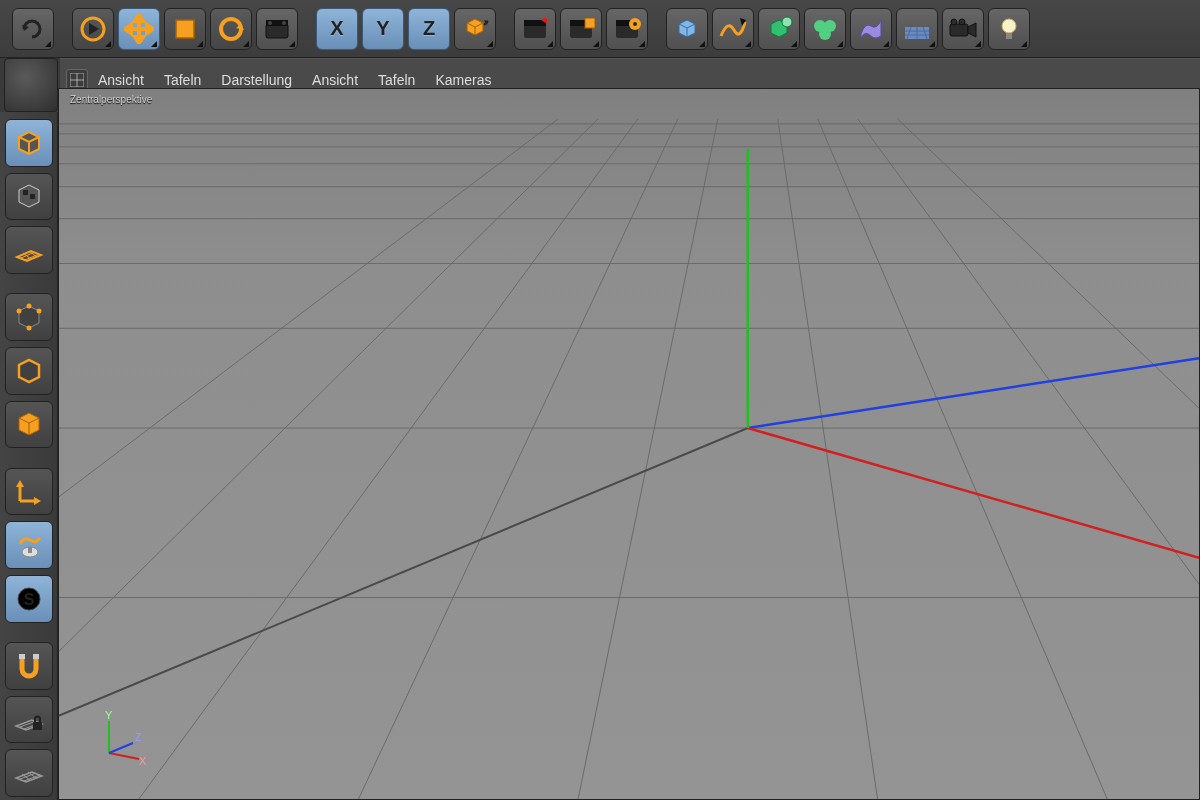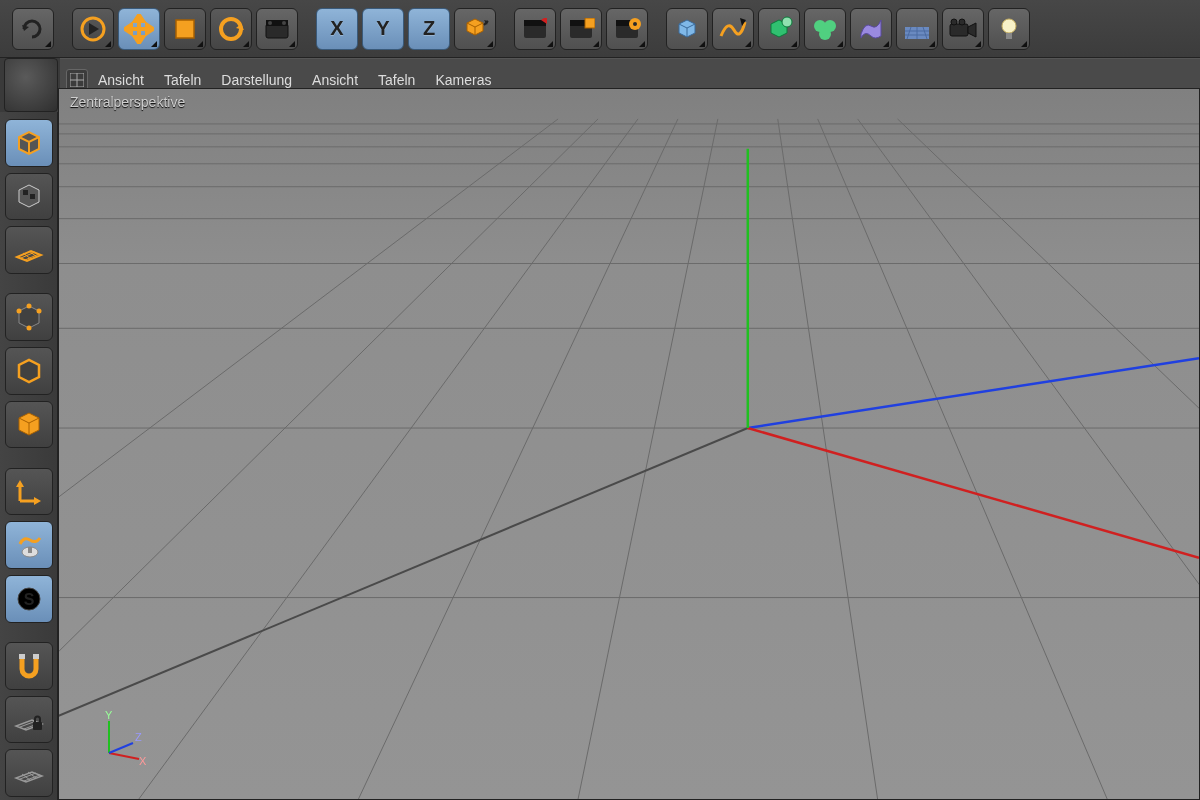--- a/index.html
+++ b/index.html
@@ -30,21 +30,21 @@
   
   .view-menubar {
     position:absolute; left:60px; top:58px; right:0; height:44px;
     background:#4a4a4a; border-top:1px solid #555; border-bottom:1px solid #2a2a2a;
     display:flex; align-items:center; color:#ddd; font-size:14px;
     padding-left:6px;
   }
   .gridglyph { width:22px; height:22px; margin-right:10px; display:flex; align-items:center; justify-content:center; border:1px solid #666; background:#3c3c3c; border-radius:3px;}
   .vmenu { margin-right:20px; cursor:pointer; }
   .view-title {
-    position:absolute; left:70px; top:94px; color:#cfcfcf; font-size:14px;
+    position:absolute; left:70px; top:94px; color:#cfcfcf; font-size:10px;
     text-shadow:0 1px 1px #000;
   }
   .logo3d {
     position:absolute; left:4px; top:58px; width:54px; height:54px;
     background:radial-gradient(circle at 40% 35%, #5a5a5a, #2f2f2f);
     border:1px solid #222; border-radius:4px;
   }
 
   
   .left-pal {

